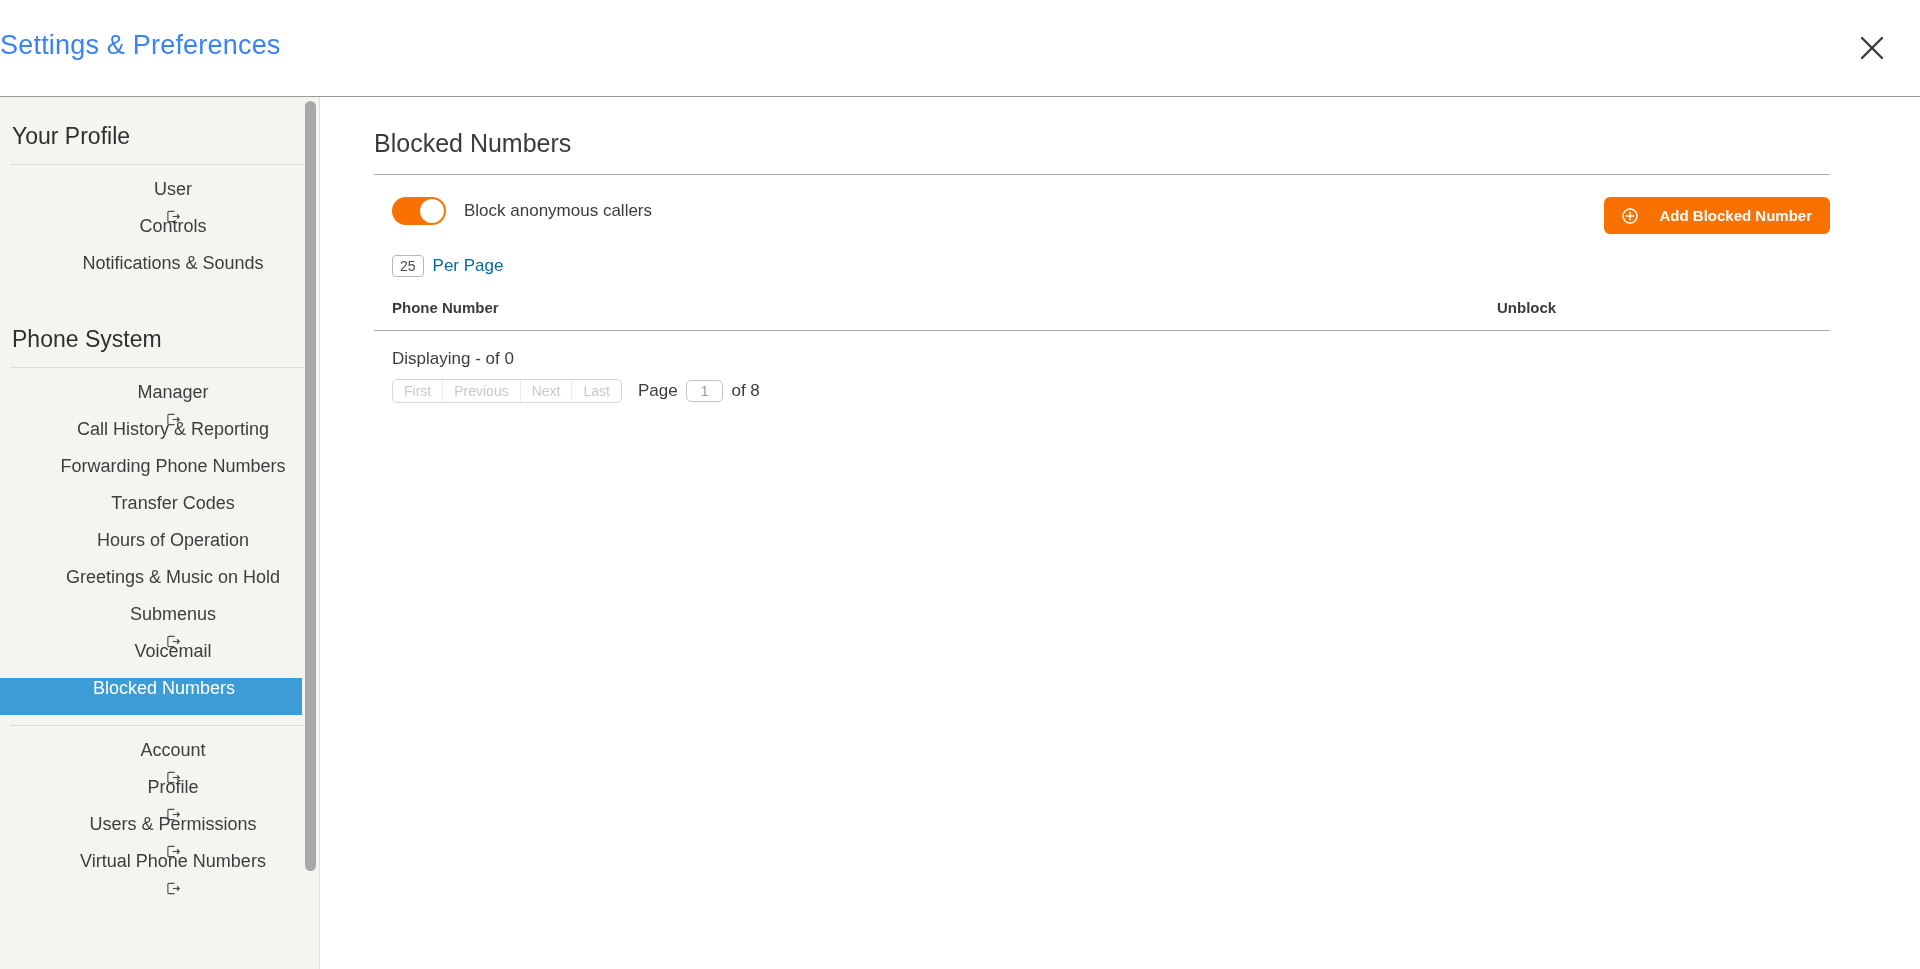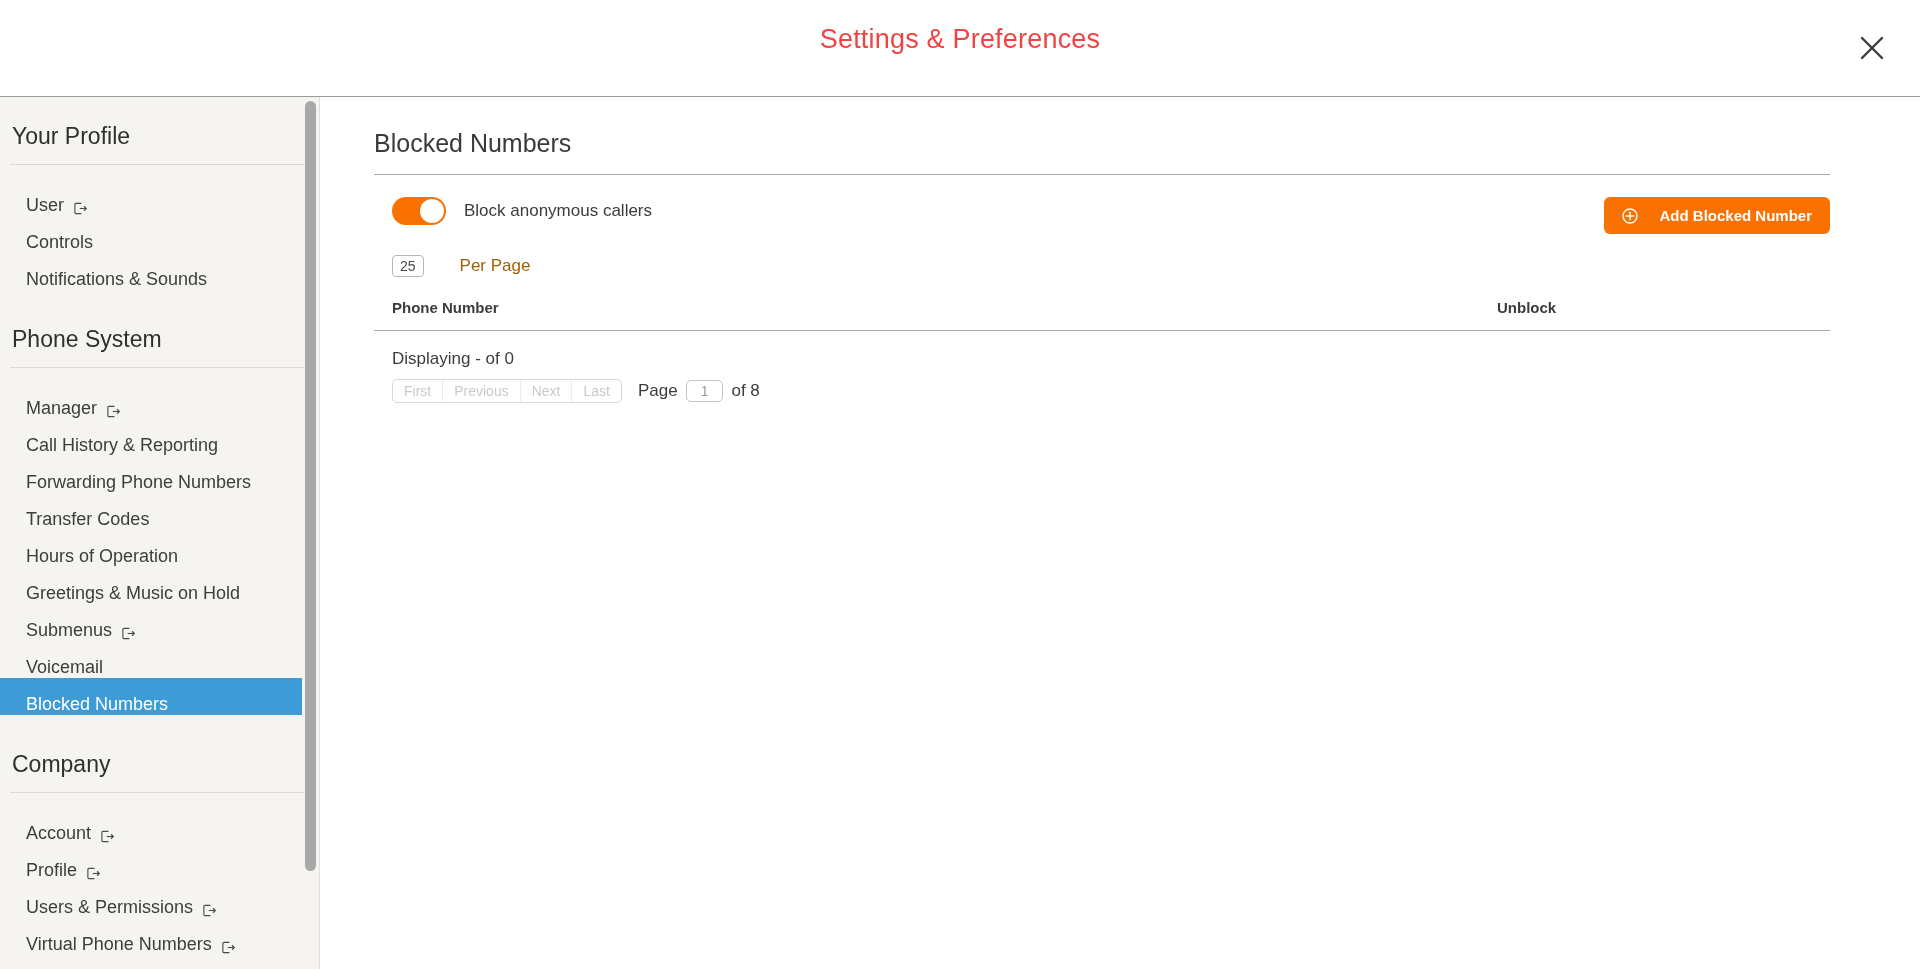--- a/index.html
+++ b/index.html
@@ -12,24 +12,23 @@
 
   
   .header {
     position: relative;
     height: 97px;
     background: #ffffff;
     border-bottom: 1px solid #9a9a9a;
   }
   .header-title {
     position: absolute;
-    left: 0; right: 0; top: 24px;
-    text-align: center;
+    left: 0; right: 0; top: 30px;
     font-size: 27px;
-    color: #ef4444;
+    color: #3b82f6;
     font-weight: 400;
     letter-spacing: .2px;
   }
   .close-btn {
     position: absolute;
     right: 26px; top: 26px;
     width: 44px; height: 44px;
     display: flex; align-items: center; justify-content: center;
     cursor: pointer;
   }
@@ -60,28 +59,29 @@
   }
   .sb-divider {
     height: 1px;
     background: #dedad2;
     margin: 0 16px 0 10px;
   }
   .sb-group { padding-top: 14px; padding-bottom: 10px; }
 
   .sb-item {
     display: flex;
-    align-items: flex-end;
+    align-items: center;
     gap: 9px;
     height: 37px;
     padding-left: 26px;
     font-size: 18px;
     color: #3d3d3d;
     cursor: pointer;
     white-space: nowrap;
+    flex-direction: column;
   }
   .sb-item.active {
     background: #3d9bd6;
     color: #ffffff;
     margin-right: 18px;
     padding-left: 26px;
   }
   .sb-item .ext-icon { display: inline-flex; align-items: center; }
   .sb-item .ext-icon svg { display: block; }
 
@@ -178,21 +178,21 @@
     border: 1px solid #b7b7b7;
     border-radius: 4px;
     padding: 2px 7px;
     font-size: 14px;
     color: #4b4b4b;
     min-width: 26px;
     text-align: center;
     background: #fff;
     cursor: text;
   }
-  .perpage-label { font-size: 17px; color: #a16207; margin-left: 27px; }
+  .perpage-label { font-size: 17px; color: #0369a1; }
 
   .table-head {
     display: flex;
     padding: 22px 0 14px 18px;
     font-size: 15px;
     font-weight: 700;
     color: #3c3c3c;
   }
   .col-phone { flex: 0 0 1105px; }
   .col-unblock { flex: 1 1 auto; }
@@ -316,21 +316,20 @@
               </svg>
             </span>
           </div>
           <div class="sb-item">
             <span>Voicemail</span>
           </div>
           <div class="sb-item active">
             <span>Blocked Numbers</span>
           </div>
         </div>
-        <div class="sb-section-title">Company</div>
         <div class="sb-divider"></div>
         <div class="sb-group">
           <div class="sb-item">
             <span>Account</span>
             <span class="ext-icon">
               <svg width="15" height="15" viewBox="0 0 16 16">
                 <path d="M9 2.5H3.2A1.2 1.2 0 0 0 2 3.7v8.6a1.2 1.2 0 0 0 1.2 1.2H9" fill="none" stroke="#4a4a4a" stroke-width="1.2"></path>
                 <line x1="7.2" y1="8" x2="14" y2="8" stroke="#4a4a4a" stroke-width="1.2"></line>
                 <path d="M11.8 5.6 14.2 8l-2.4 2.4" fill="none" stroke="#4a4a4a" stroke-width="1.2" stroke-linejoin="round"></path>
               </svg>

